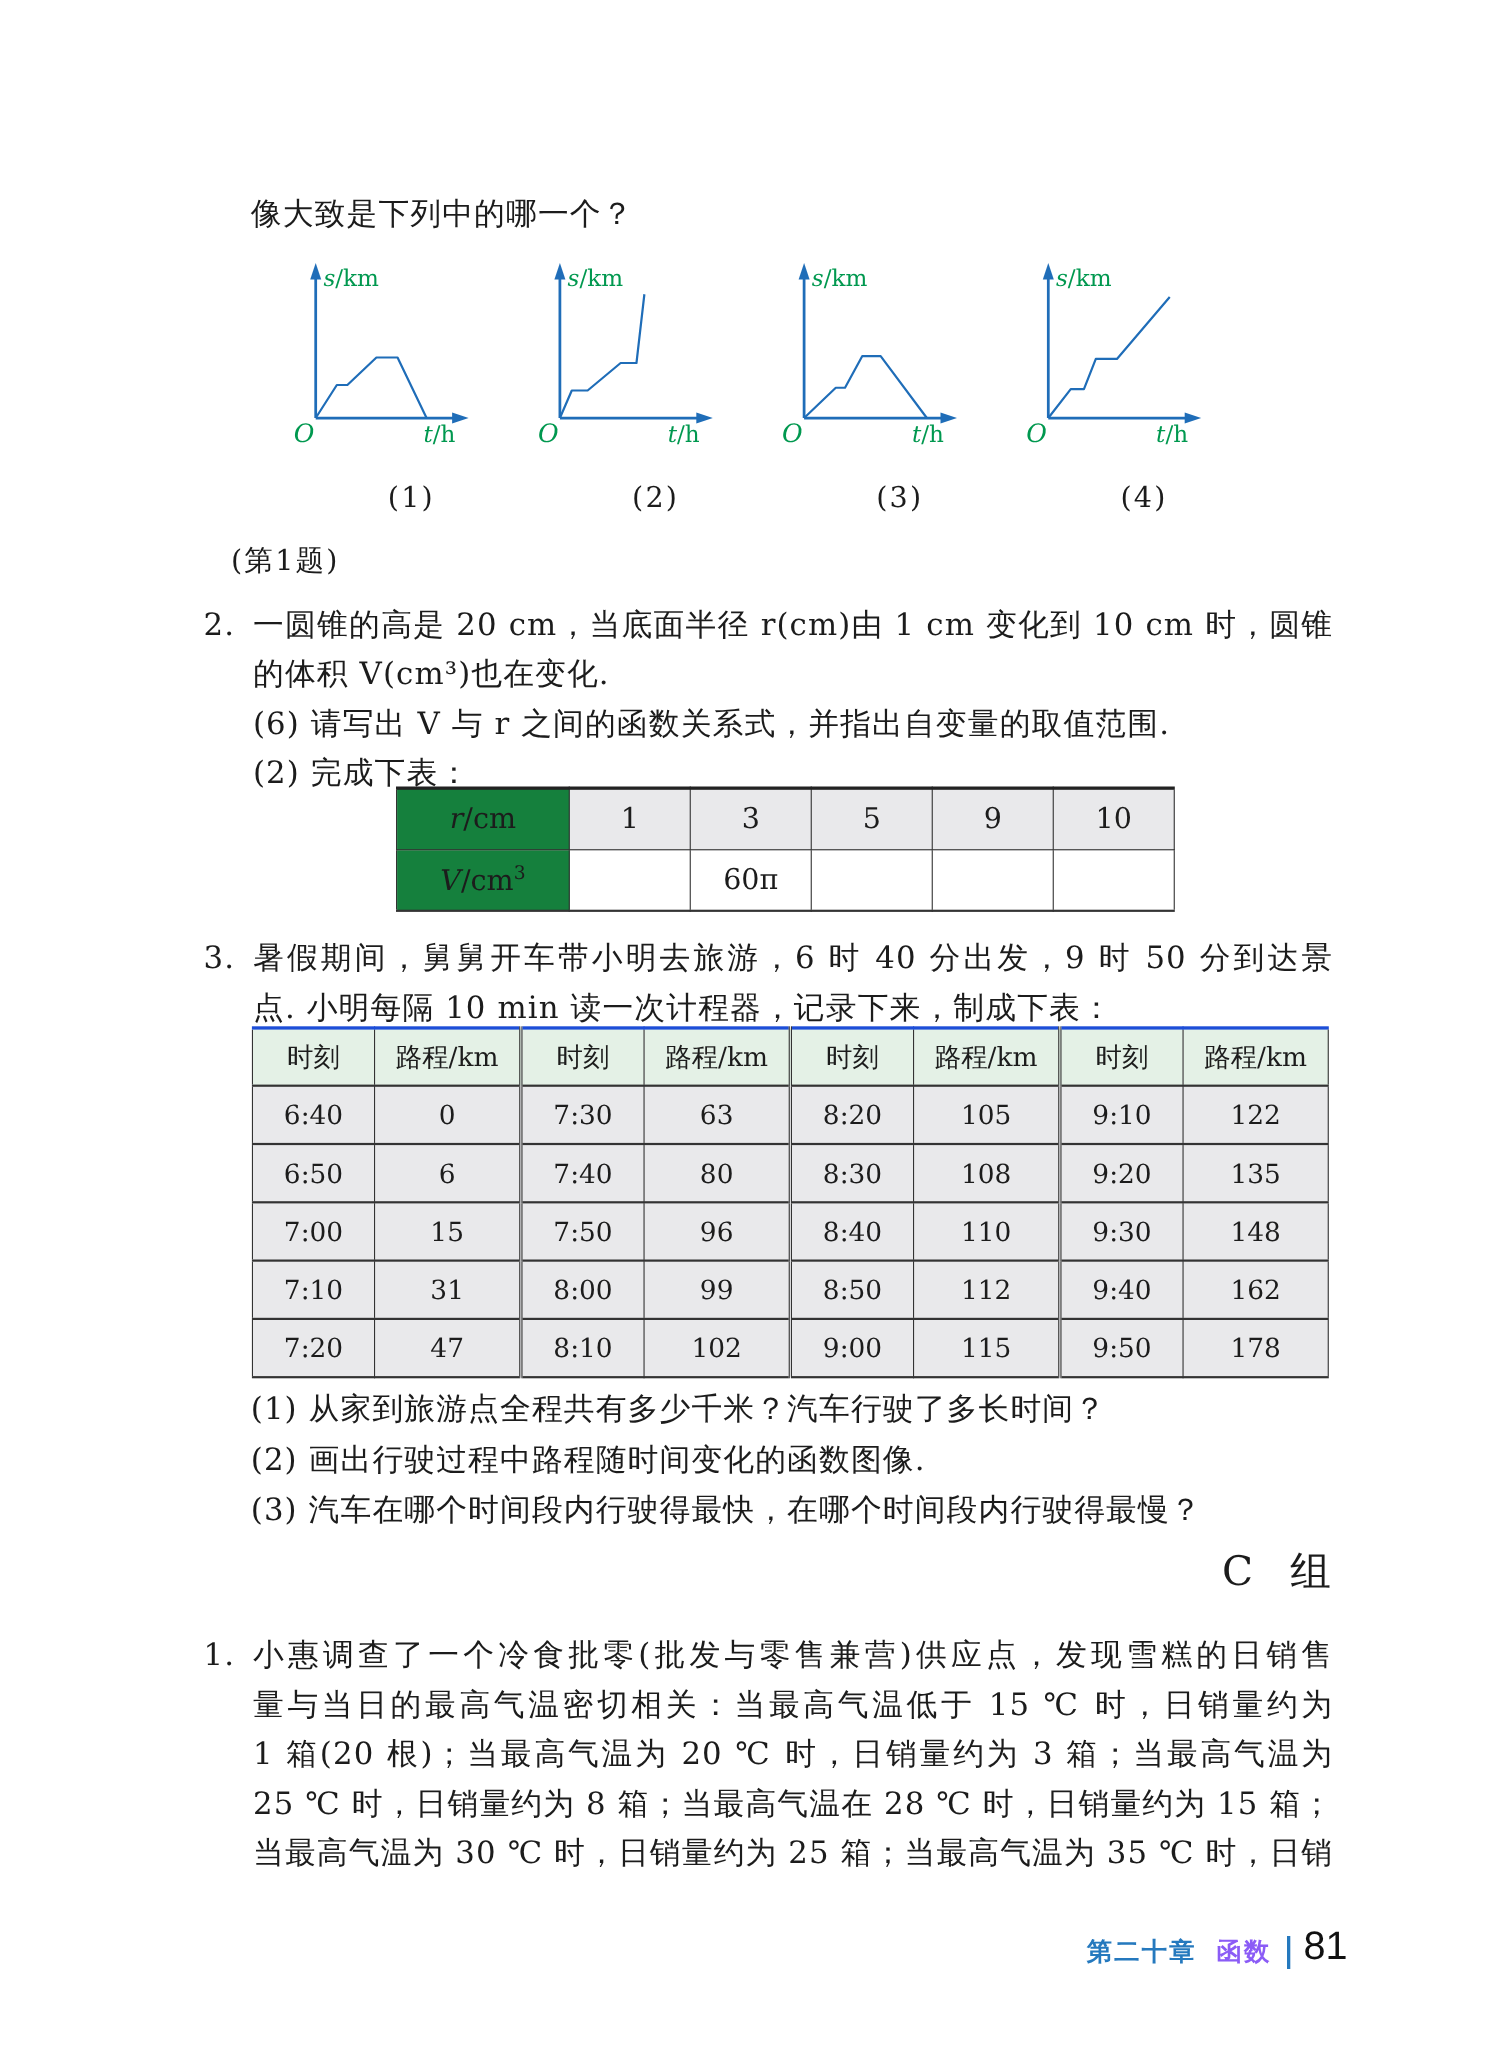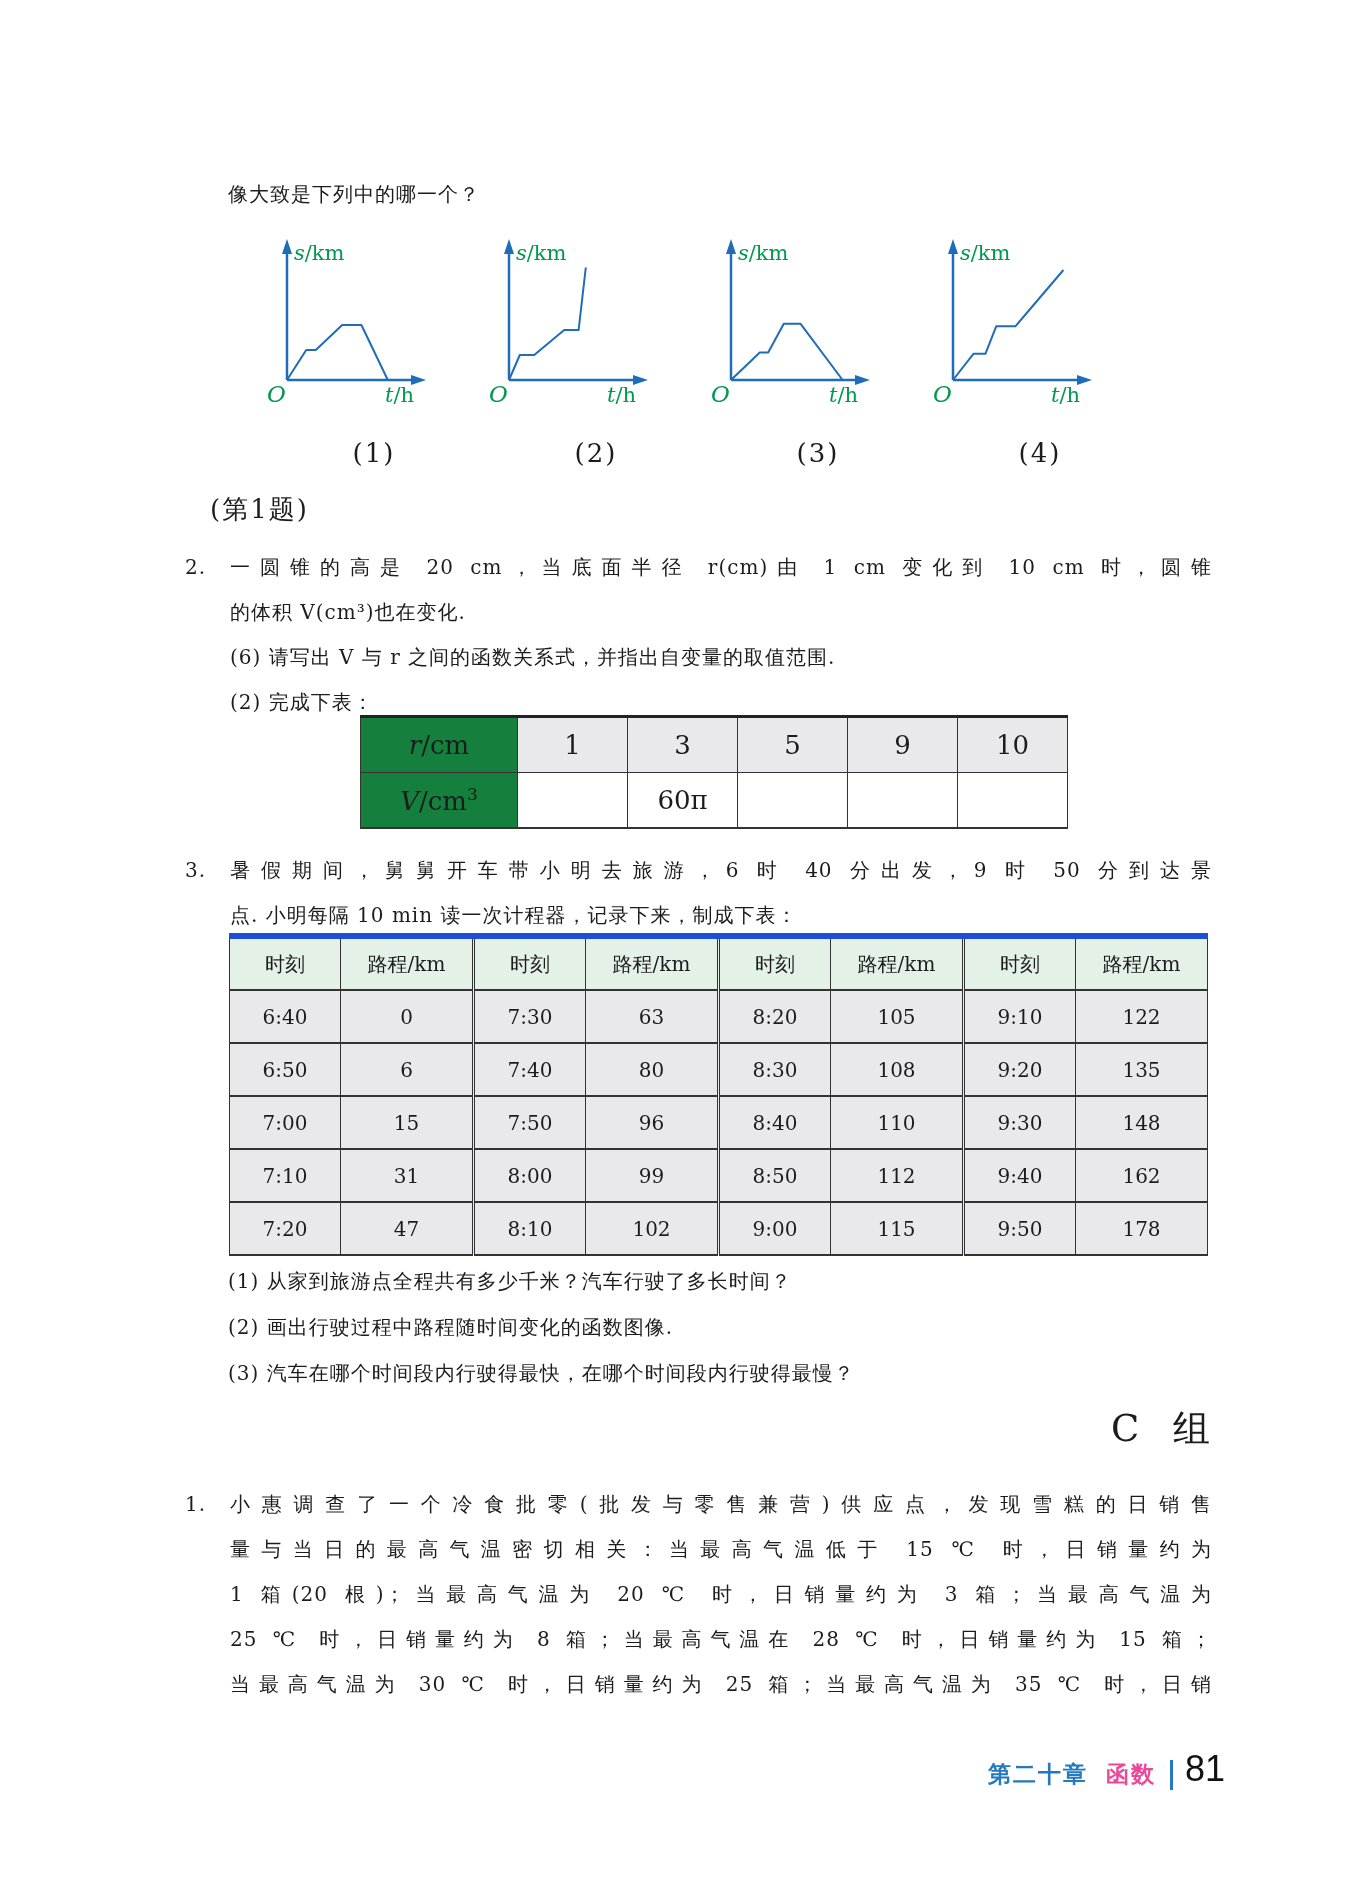--- a/index.html
+++ b/index.html
@@ -1,20 +1,20 @@
 <!DOCTYPE html>
 <html><head>
 <meta charset="utf-8">
 <style>
   html,body{margin:0;padding:0;background:#ffffff;}
   .page{
     position:relative;width:1353px;height:1884px;background:#ffffff;overflow:hidden;
     font-family:"DejaVu Serif","Liberation Serif",serif;color:#1c1c1c;
   }
-  .bodytext{font-size:20px;letter-spacing:1px;line-height:45px;}
+  .bodytext{font-size:28px;letter-spacing:1px;line-height:45px;}
   .just{text-align:justify;text-align-last:justify;}
   .abs{position:absolute;}
   .pnum{position:absolute;left:0;top:0;}
   .ptext{margin-left:45px;}
   
   .graphs-row{position:absolute;left:263px;top:232px;display:flex;}
   .graph-cell{width:222px;}
   .graph-labels{position:absolute;left:263px;top:438px;display:flex;width:888px;}
   .graph-labels span{width:222px;text-align:center;font-size:26px;letter-spacing:2px;}
   .fig-caption{position:absolute;left:210px;top:492px;width:888px;text-align:left;font-size:26px;letter-spacing:2px;}
@@ -22,36 +22,36 @@
   .cone-table{position:absolute;left:360px;top:715px;border-collapse:collapse;table-layout:fixed;
     border-top:3px solid #222;border-bottom:2px solid #333;font-size:26px;}
   .cone-table td{border:1px solid #333;text-align:center;height:54px;padding:0;}
   .cone-table td.hd{background:#15803d;width:156px;}
   .cone-table tr.r1 td.dv{background:#e9e9eb;}
   .cone-table td.dv{width:109px;}
   .cone-table i{font-style:italic;}
   .cone-table sup{font-size:17px;}
   
   .trip-table{position:absolute;left:229px;top:933px;border-collapse:collapse;table-layout:fixed;
-    border-top:6px solid #1d4ed8;border-bottom:2px solid #333;font-size:20px;}
+    border-top:3px solid #1d4ed8;border-bottom:2px solid #333;font-size:24px;}
   .trip-table th,.trip-table td{border:1px solid #333;text-align:center;padding:0;font-weight:normal;}
   .trip-table th{background:#e4f1e6;height:50px;}
   .trip-table td{background:#e9e9eb;height:51px;}
   .trip-table tr{border-bottom:2px solid #333;}
   .trip-table .t{width:110px;}
   .trip-table .d{width:131px;}
   .trip-table .pair{border-left:3px double #333;}
   
   .c-heading{position:absolute;left:185px;top:1404px;width:1027px;text-align:right;
     font-size:37px;word-spacing:18px;letter-spacing:2px;}
   
   .footer{position:absolute;top:1748px;right:128px;display:flex;align-items:flex-end;
     font-family:Liberation Sans, sans-serif;}
   .footer .chap{color:#2579be;font-size:23px;font-weight:bold;letter-spacing:2px;}
-  .footer .sect{color:#ec4899;font-size:23px;font-weight:bold;letter-spacing:2px;margin-left:18px;}
+  .footer .sect{color:#8b5cf6;font-size:23px;font-weight:bold;letter-spacing:2px;margin-left:18px;}
   .footer .bar{width:3px;height:30px;background:#2579be;margin:0 12px 0 14px;}
   .footer .pg{color:#111;font-size:36px;}
 </style>
 </head>
 <body>
 
 <div class="page">
 
   <div class="abs bodytext" style="left:228px;top:172px;">像大致是下列中的哪一个？</div>
 

